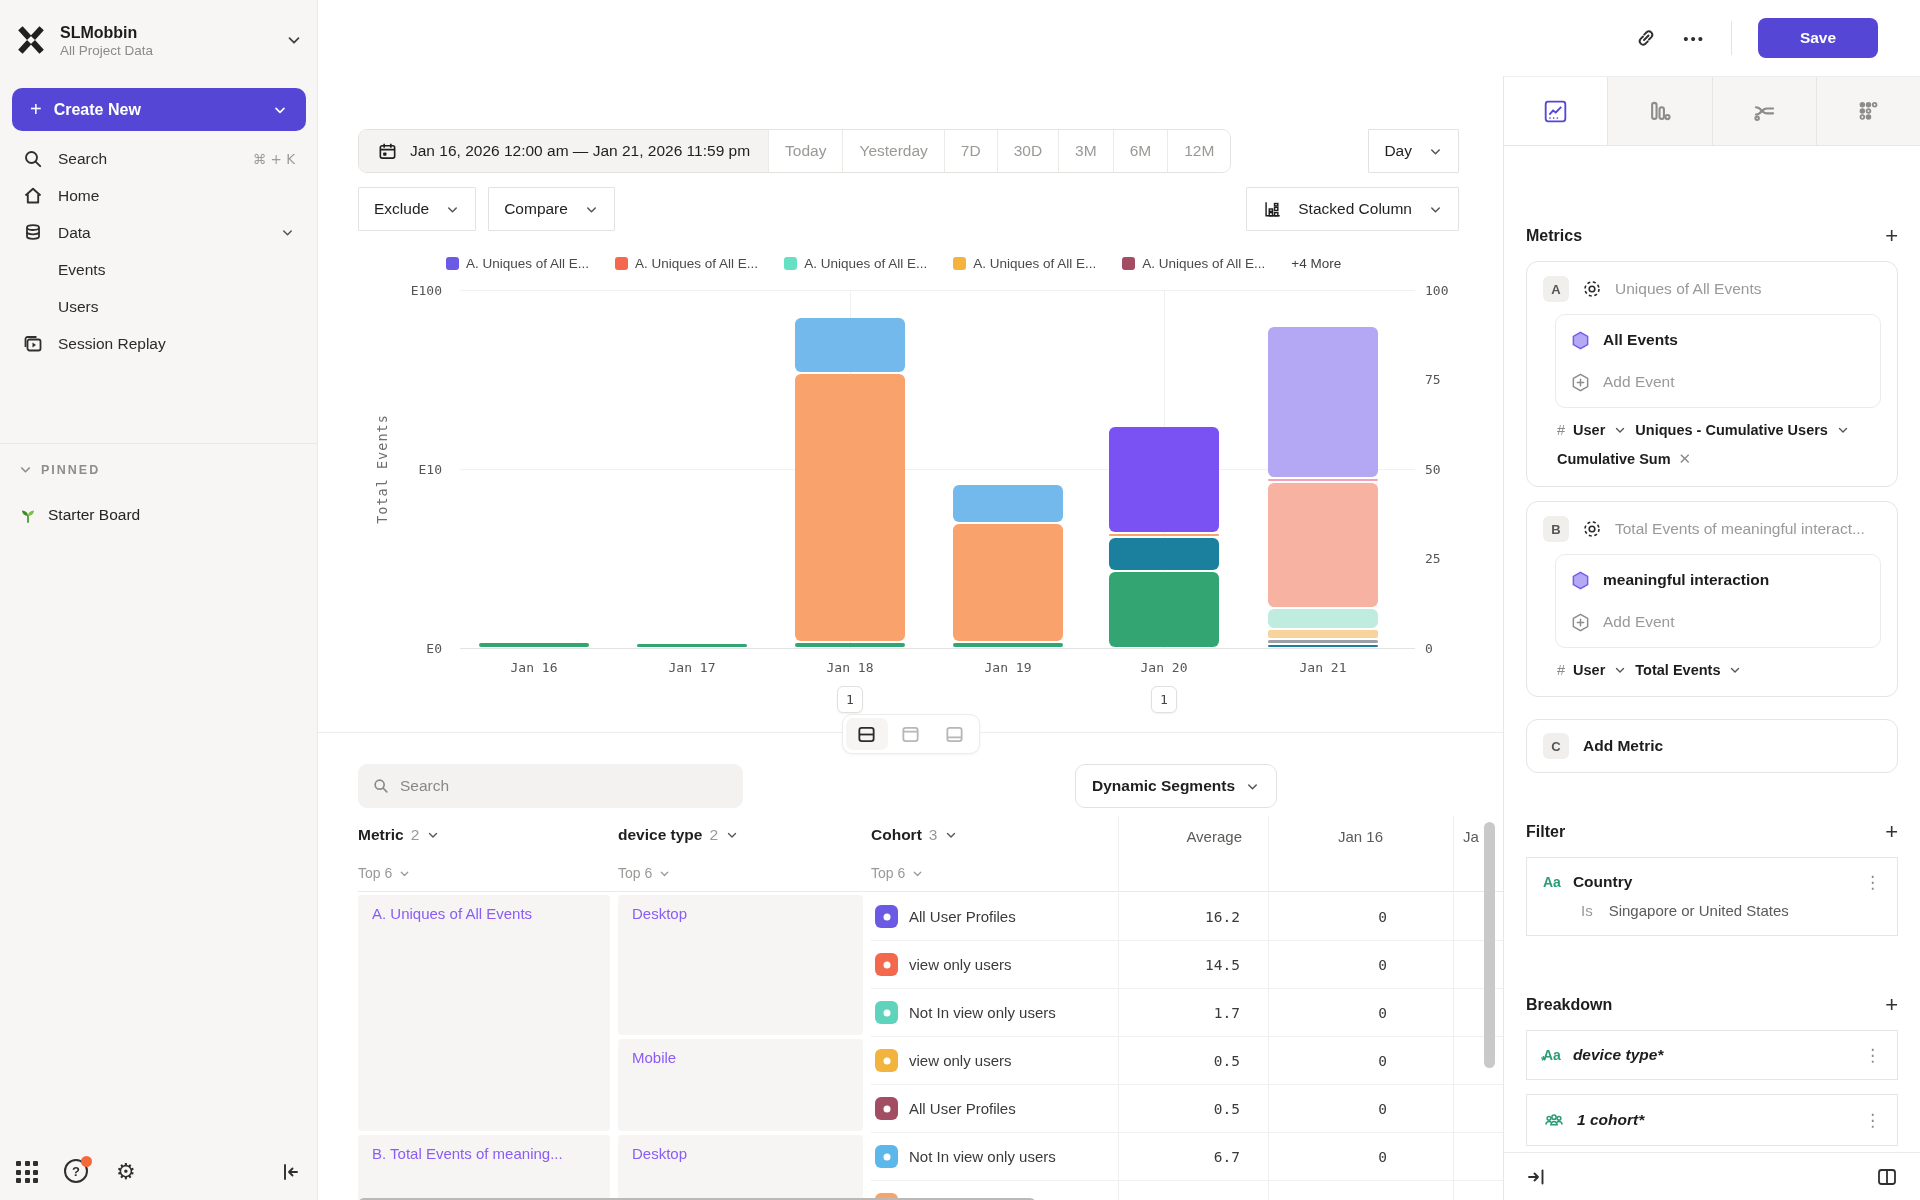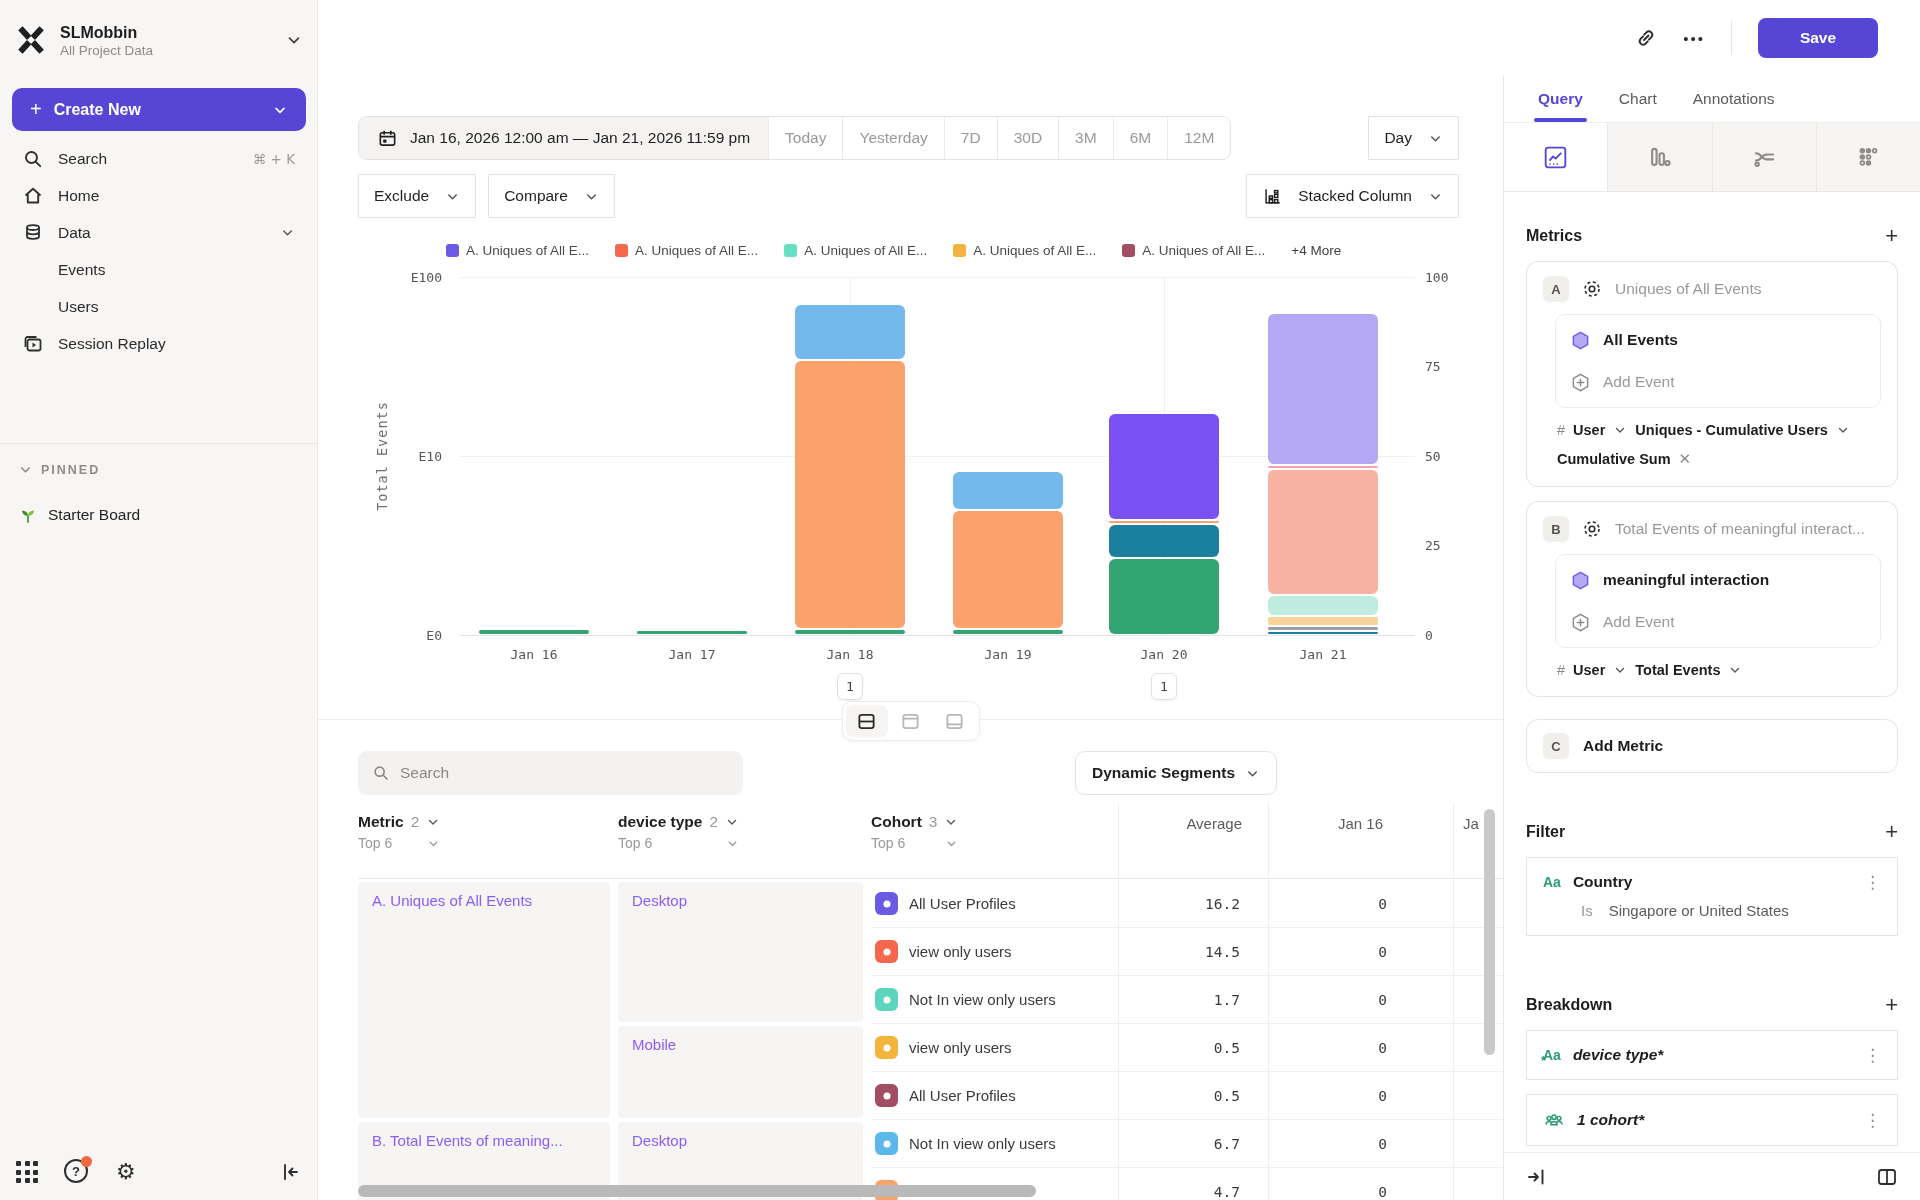--- a/index.html
+++ b/index.html
@@ -51,21 +51,21 @@
   .crumb-root { color:#8f8d8a; cursor:pointer; }
   .crumb-sep { color:#c6c4c1; }
   .crumb-cur { color:#343434; font-weight:500; }
   .hd-actions { position:absolute; right:42px; top:18px; display:flex; align-items:center; gap:26px; }
   .icon-btn { color:#2f2f2f; cursor:pointer; }
   .more-dots { font-size:15px; letter-spacing:2px; color:#2f2f2f; cursor:pointer; }
   .hd-divider { width:1px; height:34px; background:#e6e4e1; }
   .btn-save { width:120px; height:40px; background:#5546d6; color:#fff; border:none; border-radius:8px; font-size:15.5px; font-weight:600; cursor:pointer; }
 
   
-  .main { position:absolute; left:318px; top:3px; width:1185px; height:1104px; background:#fff; }
+  .main { position:absolute; left:318px; top:16px; width:1185px; height:1104px; background:#fff; }
   .toolbar1 { position:absolute; left:40px; top:113px; right:44px; height:44px; display:flex; }
   .seg { display:flex; align-items:stretch; border:1px solid #e4e2df; border-radius:9px; overflow:hidden; height:44px; }
   .seg-date { display:flex; align-items:center; gap:12px; background:#f4f3f1; padding:0 18px; font-size:15.5px; font-weight:500; color:#1f1f1f; cursor:pointer; }
   .seg-cell { display:flex; align-items:center; padding:0 16px; border-left:1px solid #eceae7; color:#9b9996; font-size:15.5px; background:#fff; cursor:pointer; }
   .btn-ghost { display:flex; align-items:center; gap:16px; background:#fff; border:1px solid #e4e2df; border-radius:1px; padding:0 15px; height:44px; font-size:15.5px; font-weight:500; color:#1f1f1f; cursor:pointer; }
   .tb1-right { margin-left:auto; }
   .toolbar2 { position:absolute; left:40px; top:171px; right:44px; height:44px; display:flex; gap:12px; }
   .tb2-right { margin-left:auto; }
   .chev { color:#555; }
 
@@ -98,21 +98,21 @@
   .searchbox { width:385px; height:44px; background:#f3f2f0; border-radius:9px; display:flex; align-items:center; gap:10px; padding:0 14px; color:#8a8886; }
   .searchbox input { border:none; background:transparent; outline:none; font-size:15.5px; width:100%; font-family:inherit; color:#333; }
   .searchbox input::placeholder { color:#8a8886; }
   .btn-segments { display:flex; align-items:center; gap:10px; background:#fff; border:1px solid #e4e2df; border-radius:10px; height:44px; padding:0 16px; font-size:15.5px; font-weight:600; color:#1f1f1f; cursor:pointer; margin-left:318px; }
 
   
   .thead { position:absolute; left:40px; top:800px; width:1150px; height:76px; border-bottom:1px solid #e9e9e7; }
   .th-group { position:absolute; top:10px; }
   .th-l1 { font-size:15.5px; font-weight:700; color:#1f1f1f; display:flex; gap:7px; align-items:center; cursor:pointer; }
   .th-l1 .cnt { color:#9b9996; font-weight:400; }
-  .th-l2 { margin-top:4px; font-size:14px; color:#9b9996; display:flex; gap:6px; align-items:center; cursor:pointer;justify-content:space-between; }
+  .th-l2 { margin-top:21px; font-size:14px; color:#9b9996; display:flex; gap:6px; align-items:center; cursor:pointer; }
   .th-val { position:absolute; top:12px; font-size:15px; color:#5d5b58; }
   .th-vline { position:absolute; top:0; bottom:0; width:1px; background:#efefed; }
   .tbody { position:absolute; left:40px; top:877px; width:1150px; height:323px; overflow:hidden;
     display:grid; grid-template-columns:252px 8px 245px 8px 247px 150px 185px 55px; grid-auto-rows:48px; }
   .grp { background:#f6f5f3; border-radius:4px; margin:2px 0; padding:10px 14px; font-size:15px; color:#8b5cf6; }
   .cell { display:flex; align-items:center; border-bottom:1px solid #f1f1ef; }
   .cell.cohort { gap:11px; padding-left:4px; font-size:15px; color:#3a3a3a; }
   .cell.num { justify-content:flex-end; padding-right:28px; border-left:1px solid #efefed; font-family:"DejaVu Sans Mono",monospace; font-size:14.5px; color:#3a3a3a; }
   .cell.numd { padding-right:66px; }
   .cell.edge { border-left:1px solid #efefed; }
@@ -625,25 +625,20 @@
         <div class="cell num" style="grid-area: 7 / 6;">4.7</div>
         <div class="cell num numd" style="grid-area: 7 / 7;">0</div>
         <div class="cell edge" style="grid-area: 7 / 8;"></div>
       </div>
 
     <div class="hscroll"></div>
     <div class="vscroll"></div>
   </div>
 
   <div class="qpanel">
-    <div class="qtabs" id="qtabs">
-        <span class="qtab active">Query</span>
-        <span class="qtab">Chart</span>
-        <span class="qtab">Annotations</span>
-      </div>
 
     <div class="ctypes">
       <span class="ctype active">
         <svg viewBox="0 0 22 22" width="27" height="27" fill="none" stroke="currentColor" stroke-width="1.5">
             <rect x="3" y="3" width="16" height="16" rx="2"></rect>
             <path d="M6 13.5l3-3.3 2.2 1.6 4.5-4.6"></path>
             <circle cx="6.5" cy="16.3" r="0.7" fill="currentColor" stroke="none"></circle>
             <circle cx="9.5" cy="16.3" r="0.7" fill="currentColor" stroke="none"></circle>
             <circle cx="12.5" cy="16.3" r="0.7" fill="currentColor" stroke="none"></circle>
           </svg>

